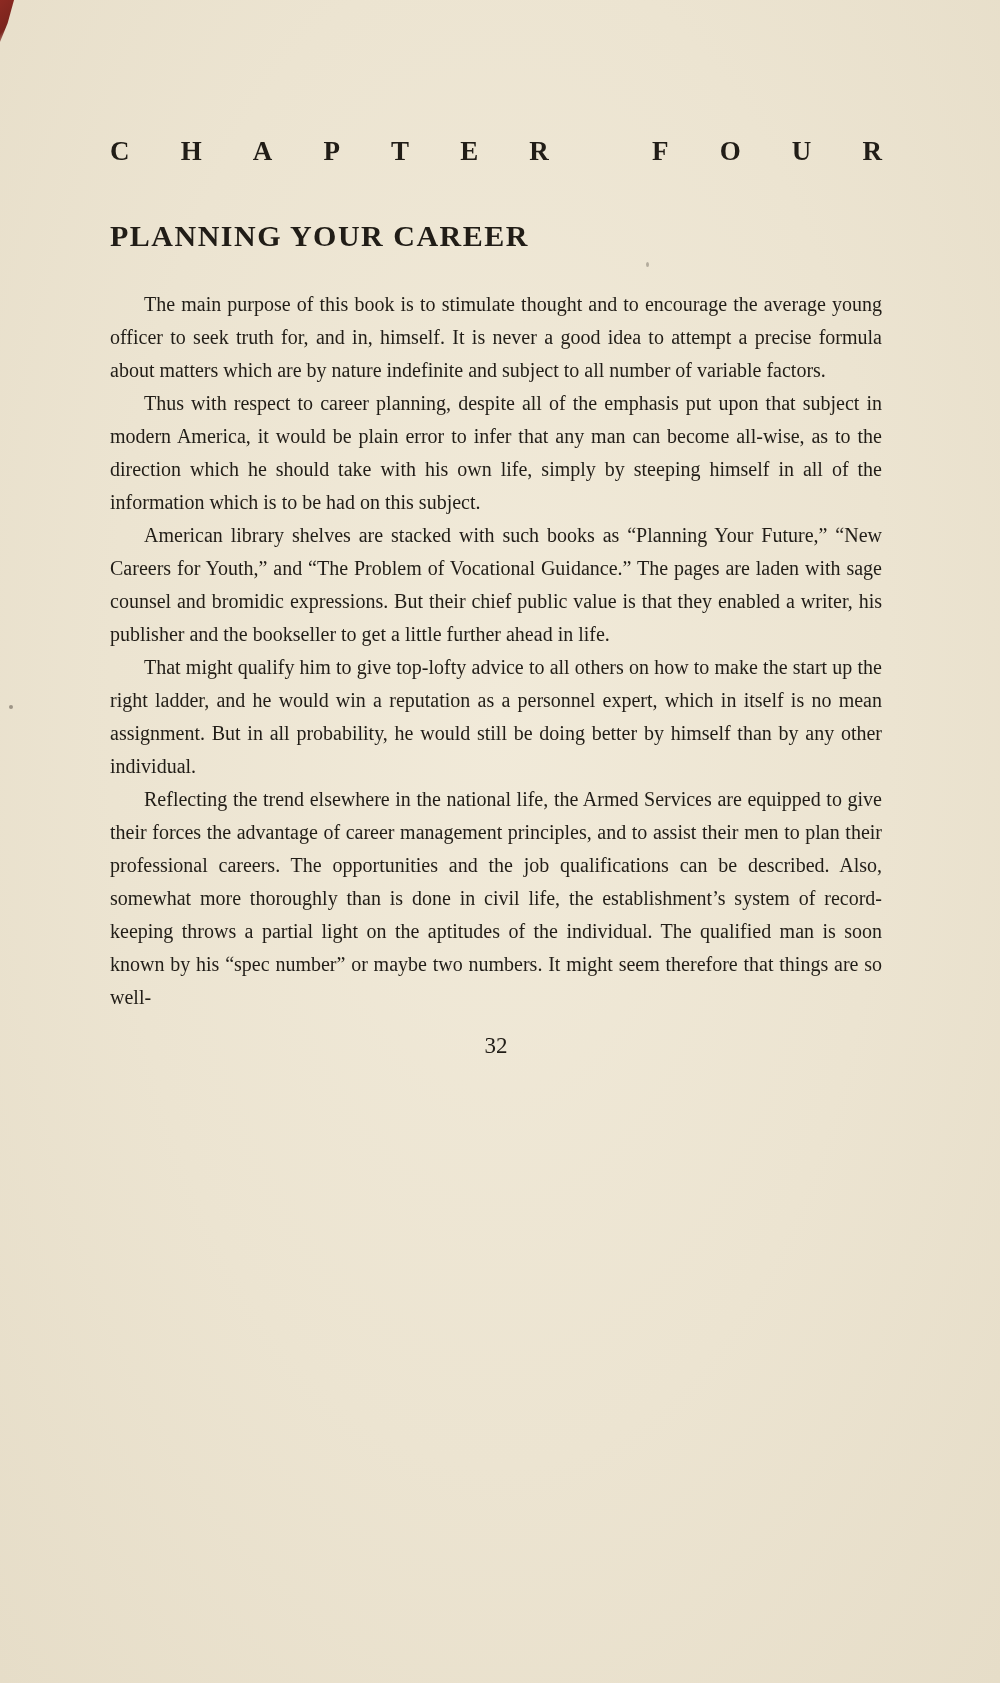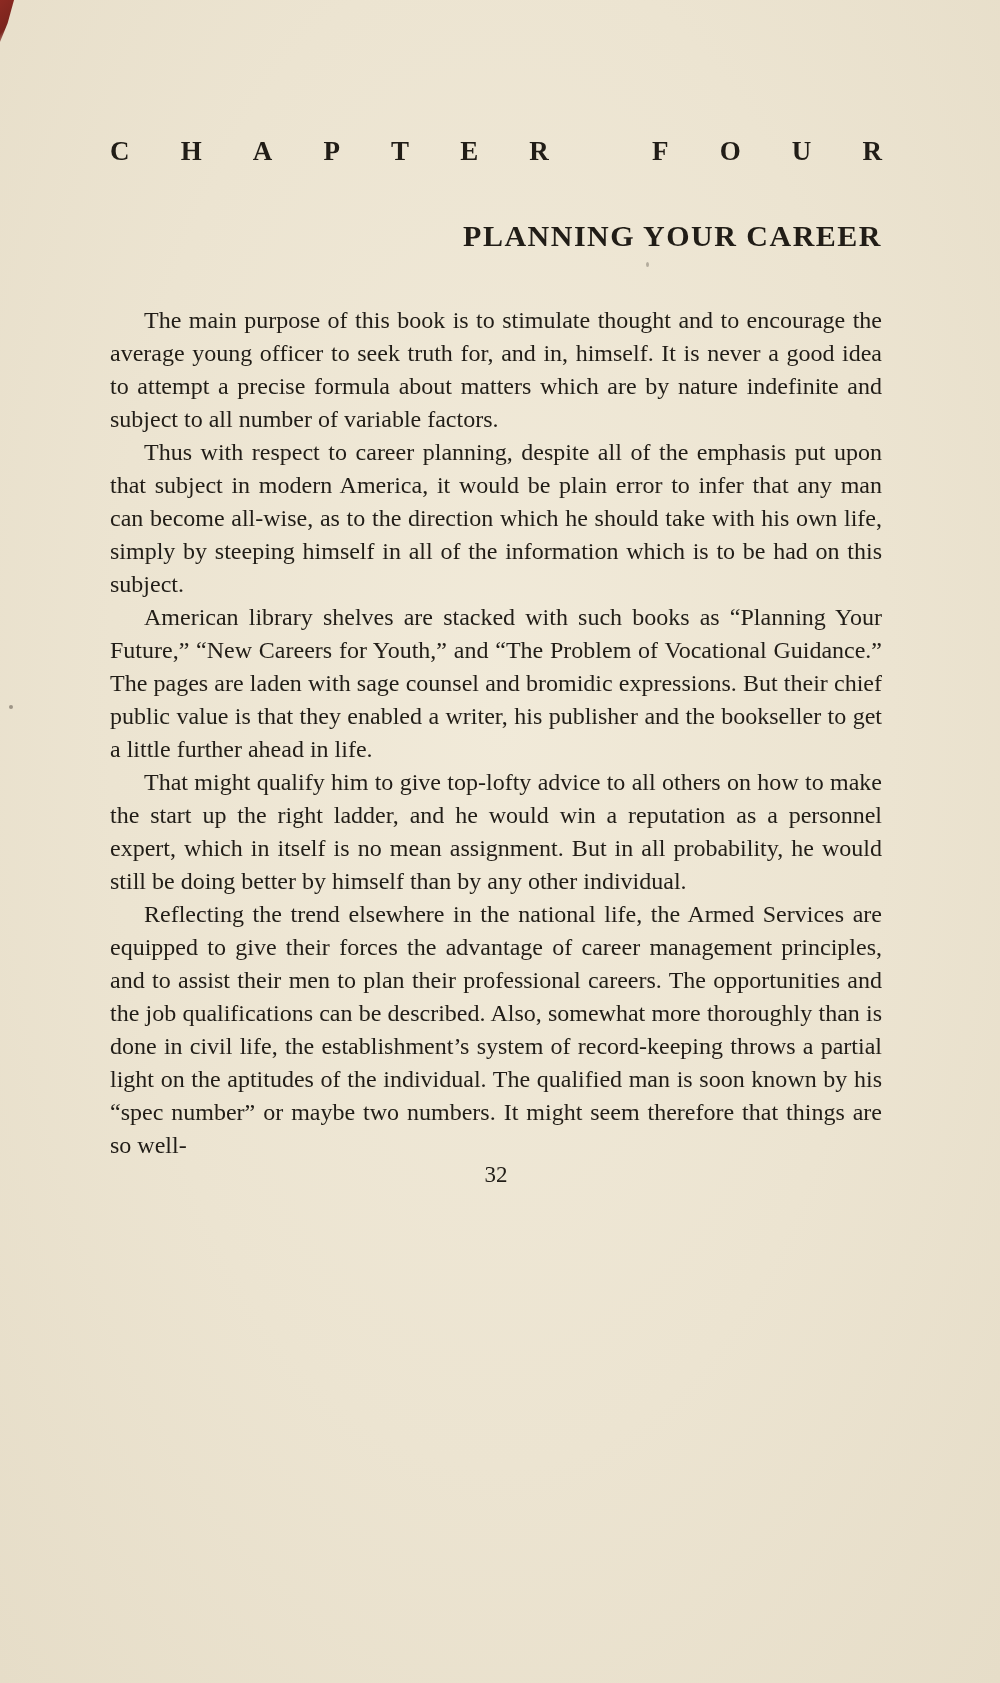--- a/index.html
+++ b/index.html
@@ -43,37 +43,38 @@
     margin: 0;
     padding-top: 138px;
     font-size: 27px;
     font-weight: bold;
     letter-spacing: 0;
     line-height: 1;
   }
   .chapter-line .sp { width: 1px; }
   .page-title {
     margin: 54px 0 0 0;
-    text-align: right;
+    text-align: left;
     font-size: 30px;
     font-weight: bold;
     letter-spacing: 1.5px;
     line-height: 1.1;
   }
   .body-text {
-    margin-top: 52px;
-    font-size: 24px;
+    margin-top: 36px;
+    font-size: 20px;
     line-height: 33px;
     text-align: justify;
   }
   .body-text p {
     margin: 0;
     text-indent: 34px;
   }
   .page-number {
+    margin-top: 19px;
     text-align: center;
     font-size: 23px;
   }
 </style>
 </head>
 <body>
 
 <div class="page">
 
   <div class="corner-artifact"></div>

